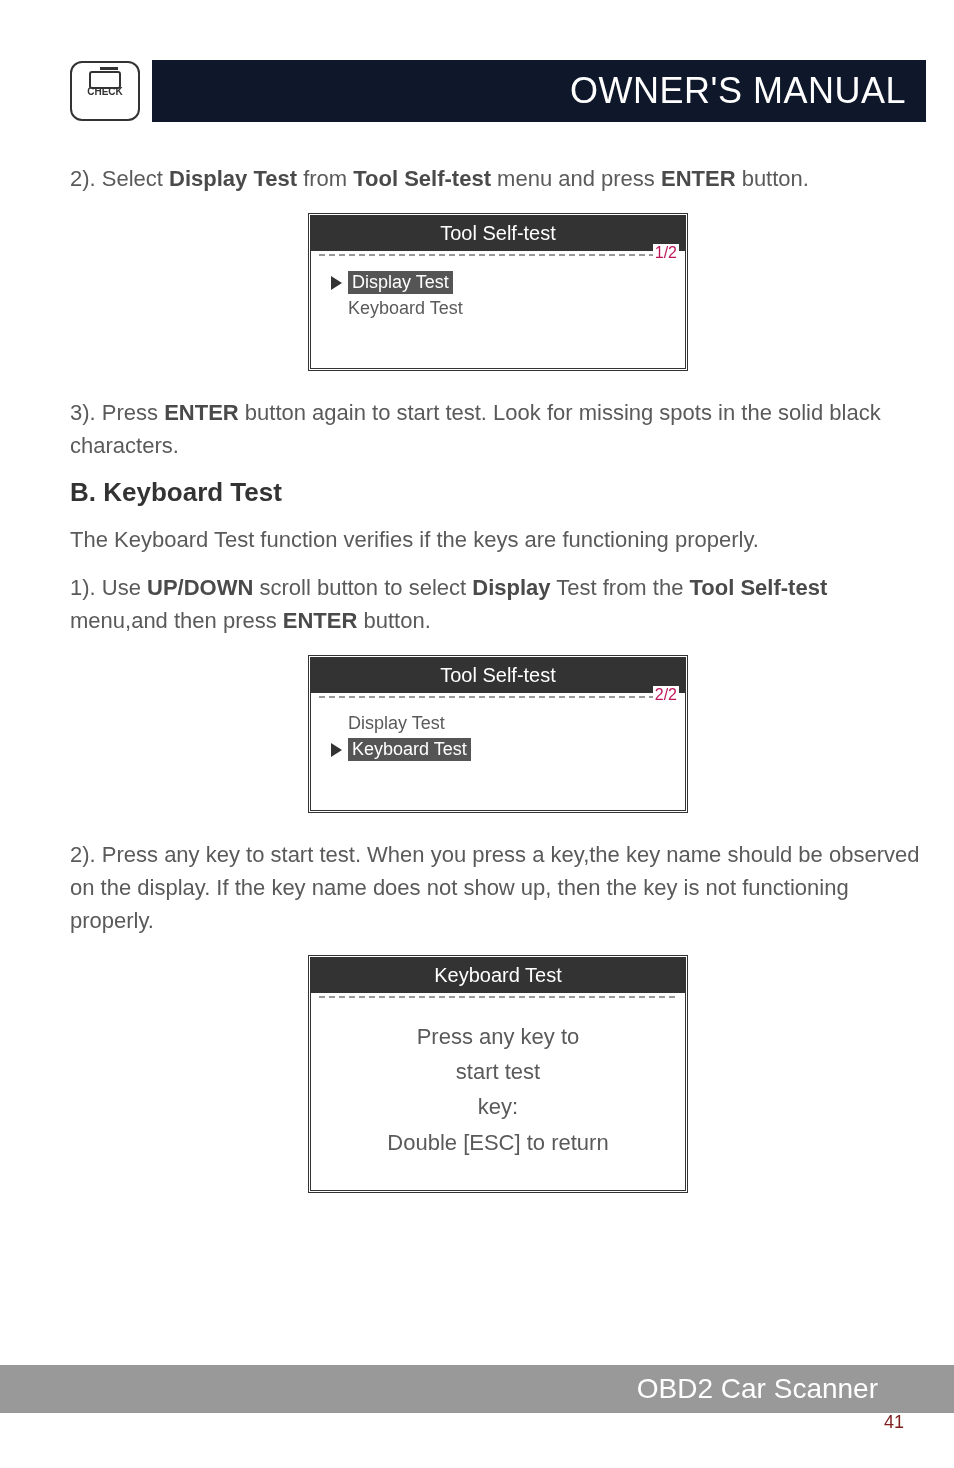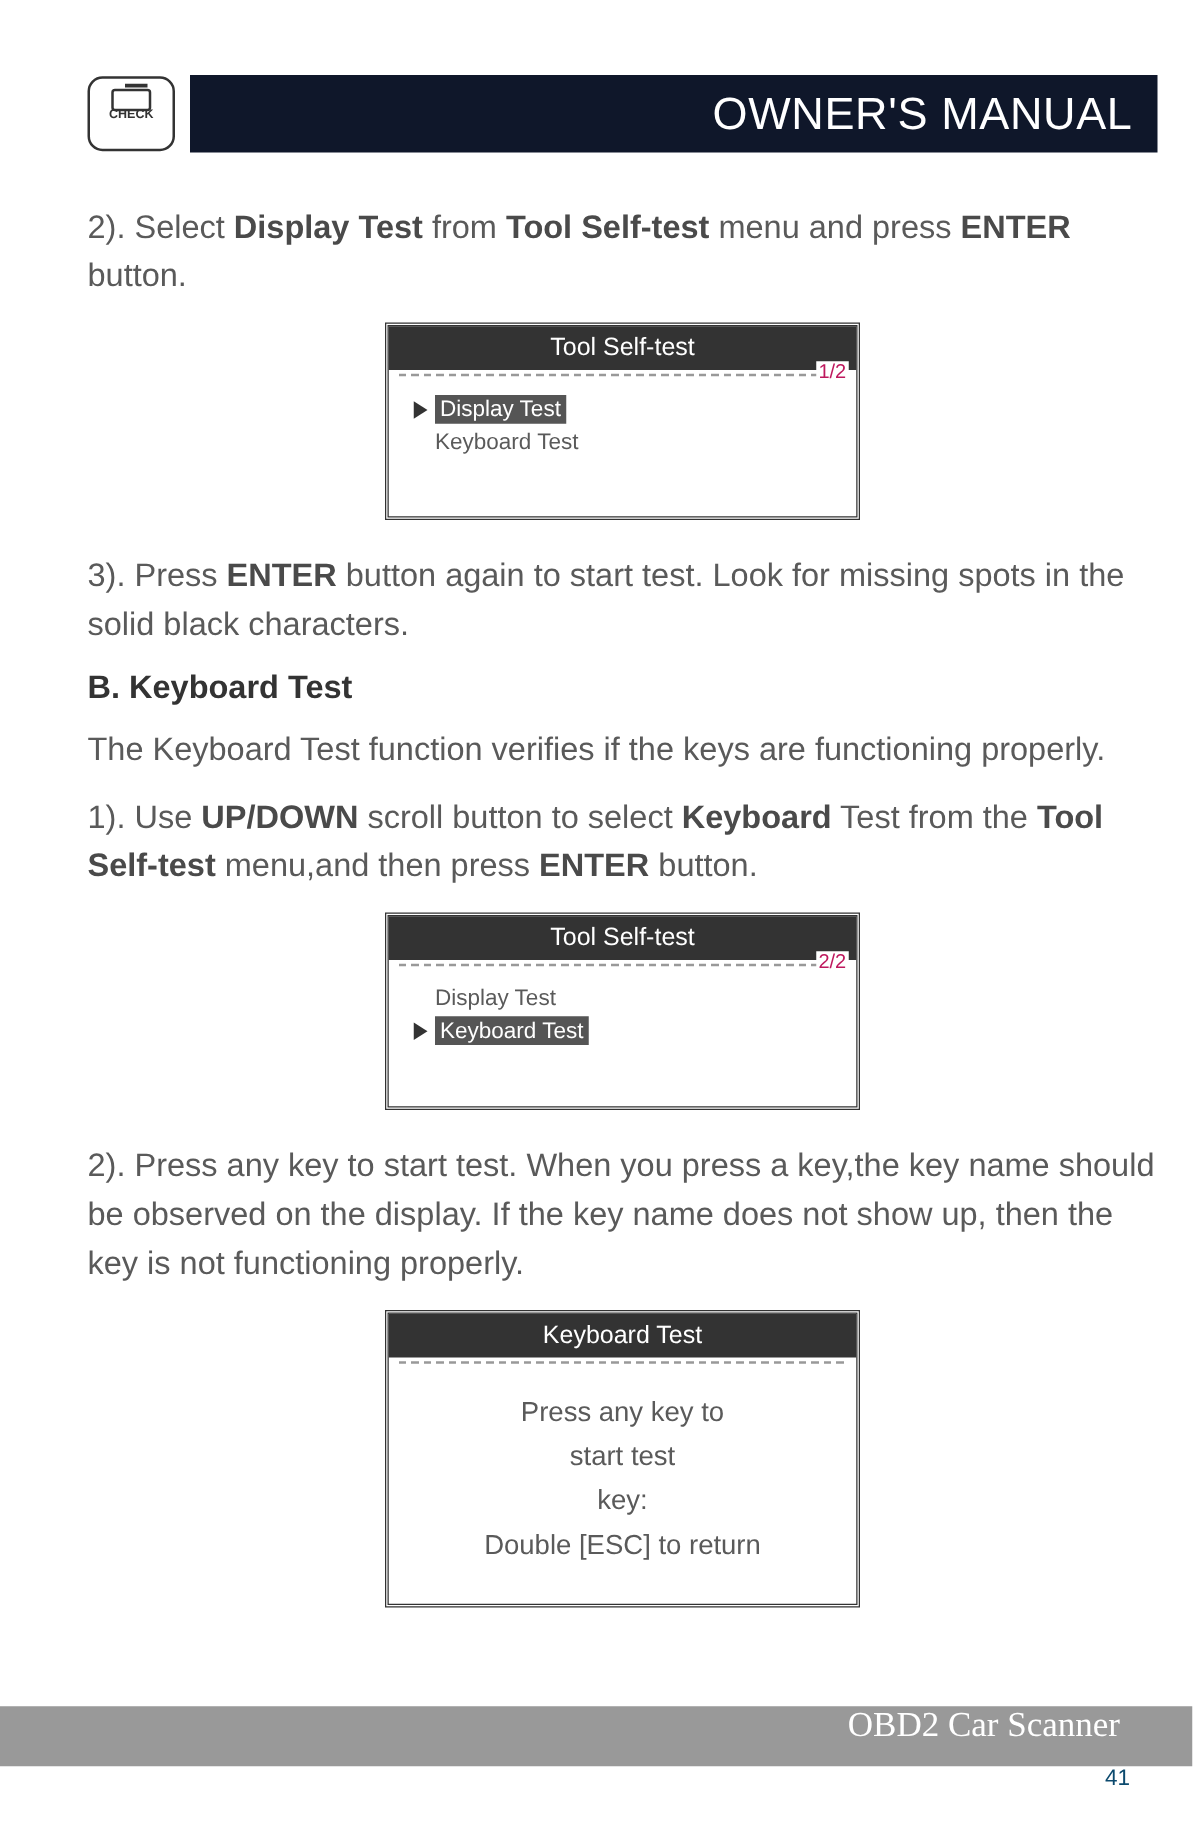--- a/index.html
+++ b/index.html
@@ -71,21 +71,21 @@
       background: #0f172a;
       color: #fff;
       font-size: 36px;
       font-weight: normal;
       padding: 10px 20px;
       text-align: right;
       letter-spacing: 0.5px;
     }
     
     .body-text {
-      font-size: 26px;
+      font-size: 22px;
       line-height: 1.5;
       color: #5a5a5a;
       margin-bottom: 15px;
     }
     
     .bold {
       font-weight: bold;
       color: #4a4a4a;
     }
     
@@ -168,37 +168,37 @@
     }
     
     .footer-bar {
       position: absolute;
       bottom: 55px;
       left: 0;
       right: 0;
       background: #999;
       height: 48px;
       display: flex;
+      align-items: center;
       justify-content: flex-end;
-      padding-right: 58px;
-      font-family: Liberation Serif, serif;
+      padding-right: 76px;
     }
     
     .footer-text {
       color: #fff;
       font-size: 28px;
       font-weight: normal;
     }
     
     .page-number {
       position: absolute;
       bottom: 35px;
       right: 50px;
       font-size: 18px;
-      color: #0c4a6e;
+      color: #7f1d1d;
     }
   </style>
 </head>
 <body>
 
 <div class="page-content">
 
   <div class="header-row">
     <div class="check-icon">
       <span class="check-icon-inner">CHECK</span>
@@ -230,21 +230,21 @@
   <p class="body-text">
     <span>3). Press </span><span class="bold">ENTER</span><span> button again to start test. Look for missing spots in the solid black characters.</span>
   </p>
 
 
   <h2 class="section-heading">B.  Keyboard Test</h2>
 
   <p class="body-text">The Keyboard Test function verifies if the keys are functioning properly.</p>
 
   <p class="body-text">
-    <span>1). Use </span><span class="bold">UP/DOWN</span><span> scroll button to select </span><span class="bold">Keyboard</span><span> Test from the </span><span class="bold">Tool Self-test</span><span> menu,and then press </span><span class="bold">ENTER</span><span> button.</span>
+    <span>1). Use </span><span class="bold">UP/DOWN</span><span> scroll button to select </span><span class="bold">Display</span><span> Test from the </span><span class="bold">Tool Self-test</span><span> menu,and then press </span><span class="bold">ENTER</span><span> button.</span>
   </p>
 
   <div class="screen-box">
     <div class="screen-title-bar">Tool Self-test</div>
     <div class="screen-divider">
       <span class="page-indicator">2/2</span>
     </div>
     <div class="screen-content">
       <div class="screen-item">
         <div class="triangle-spacer"></div>

